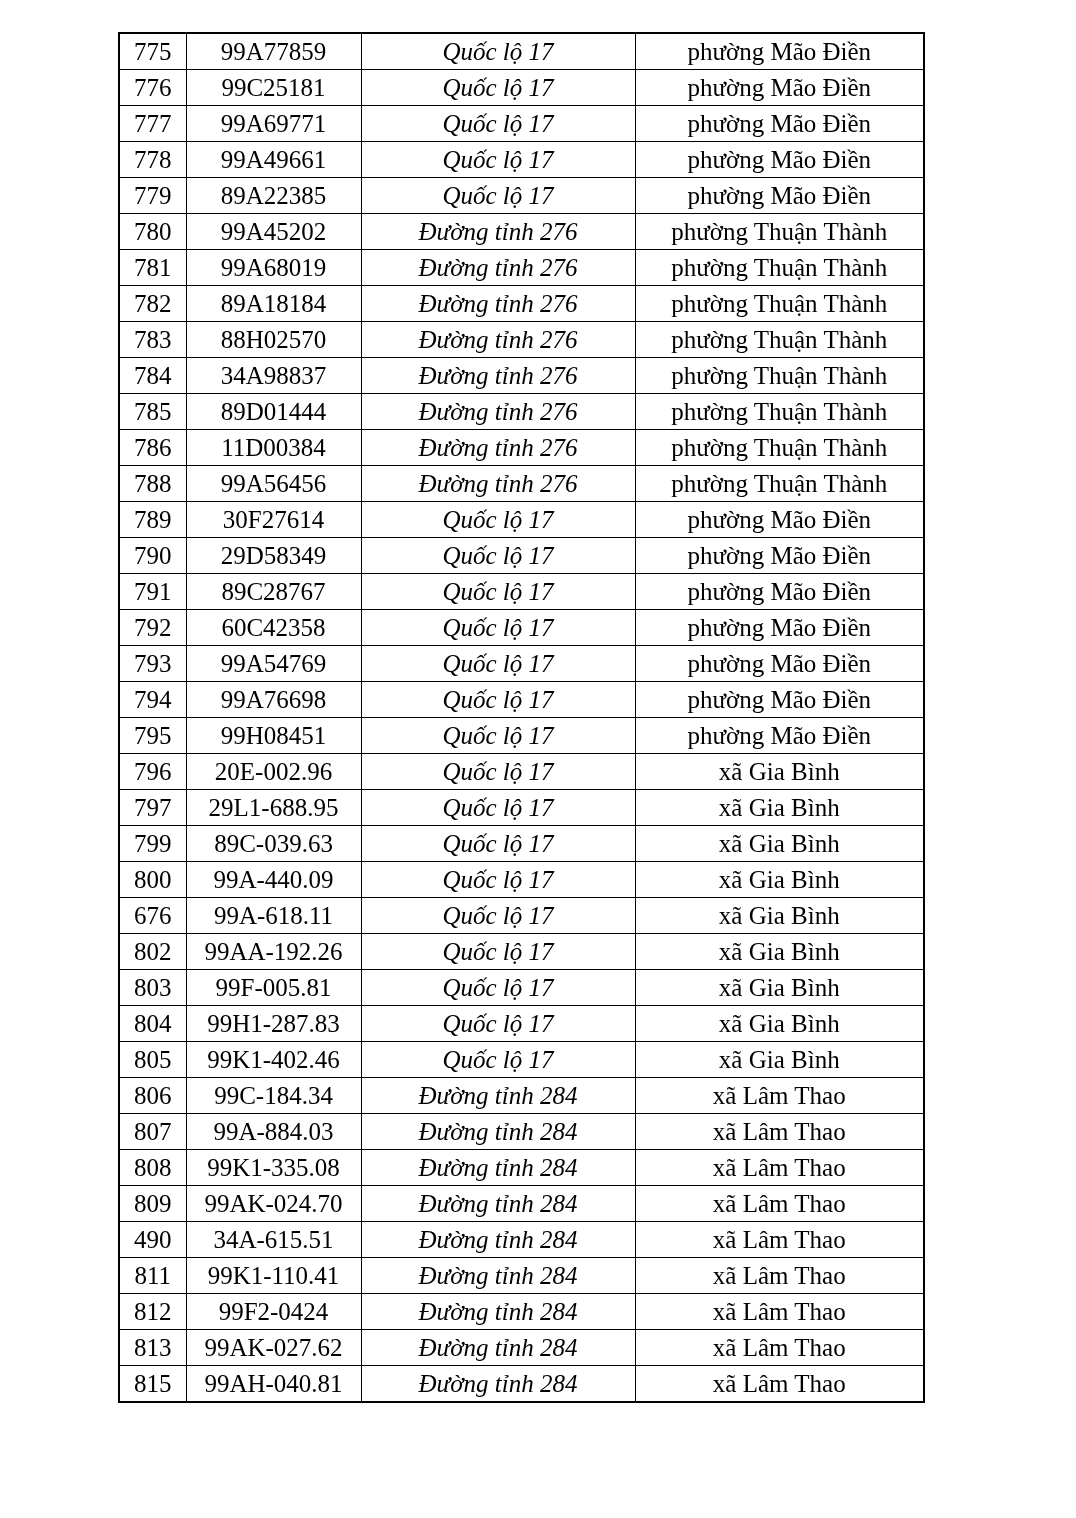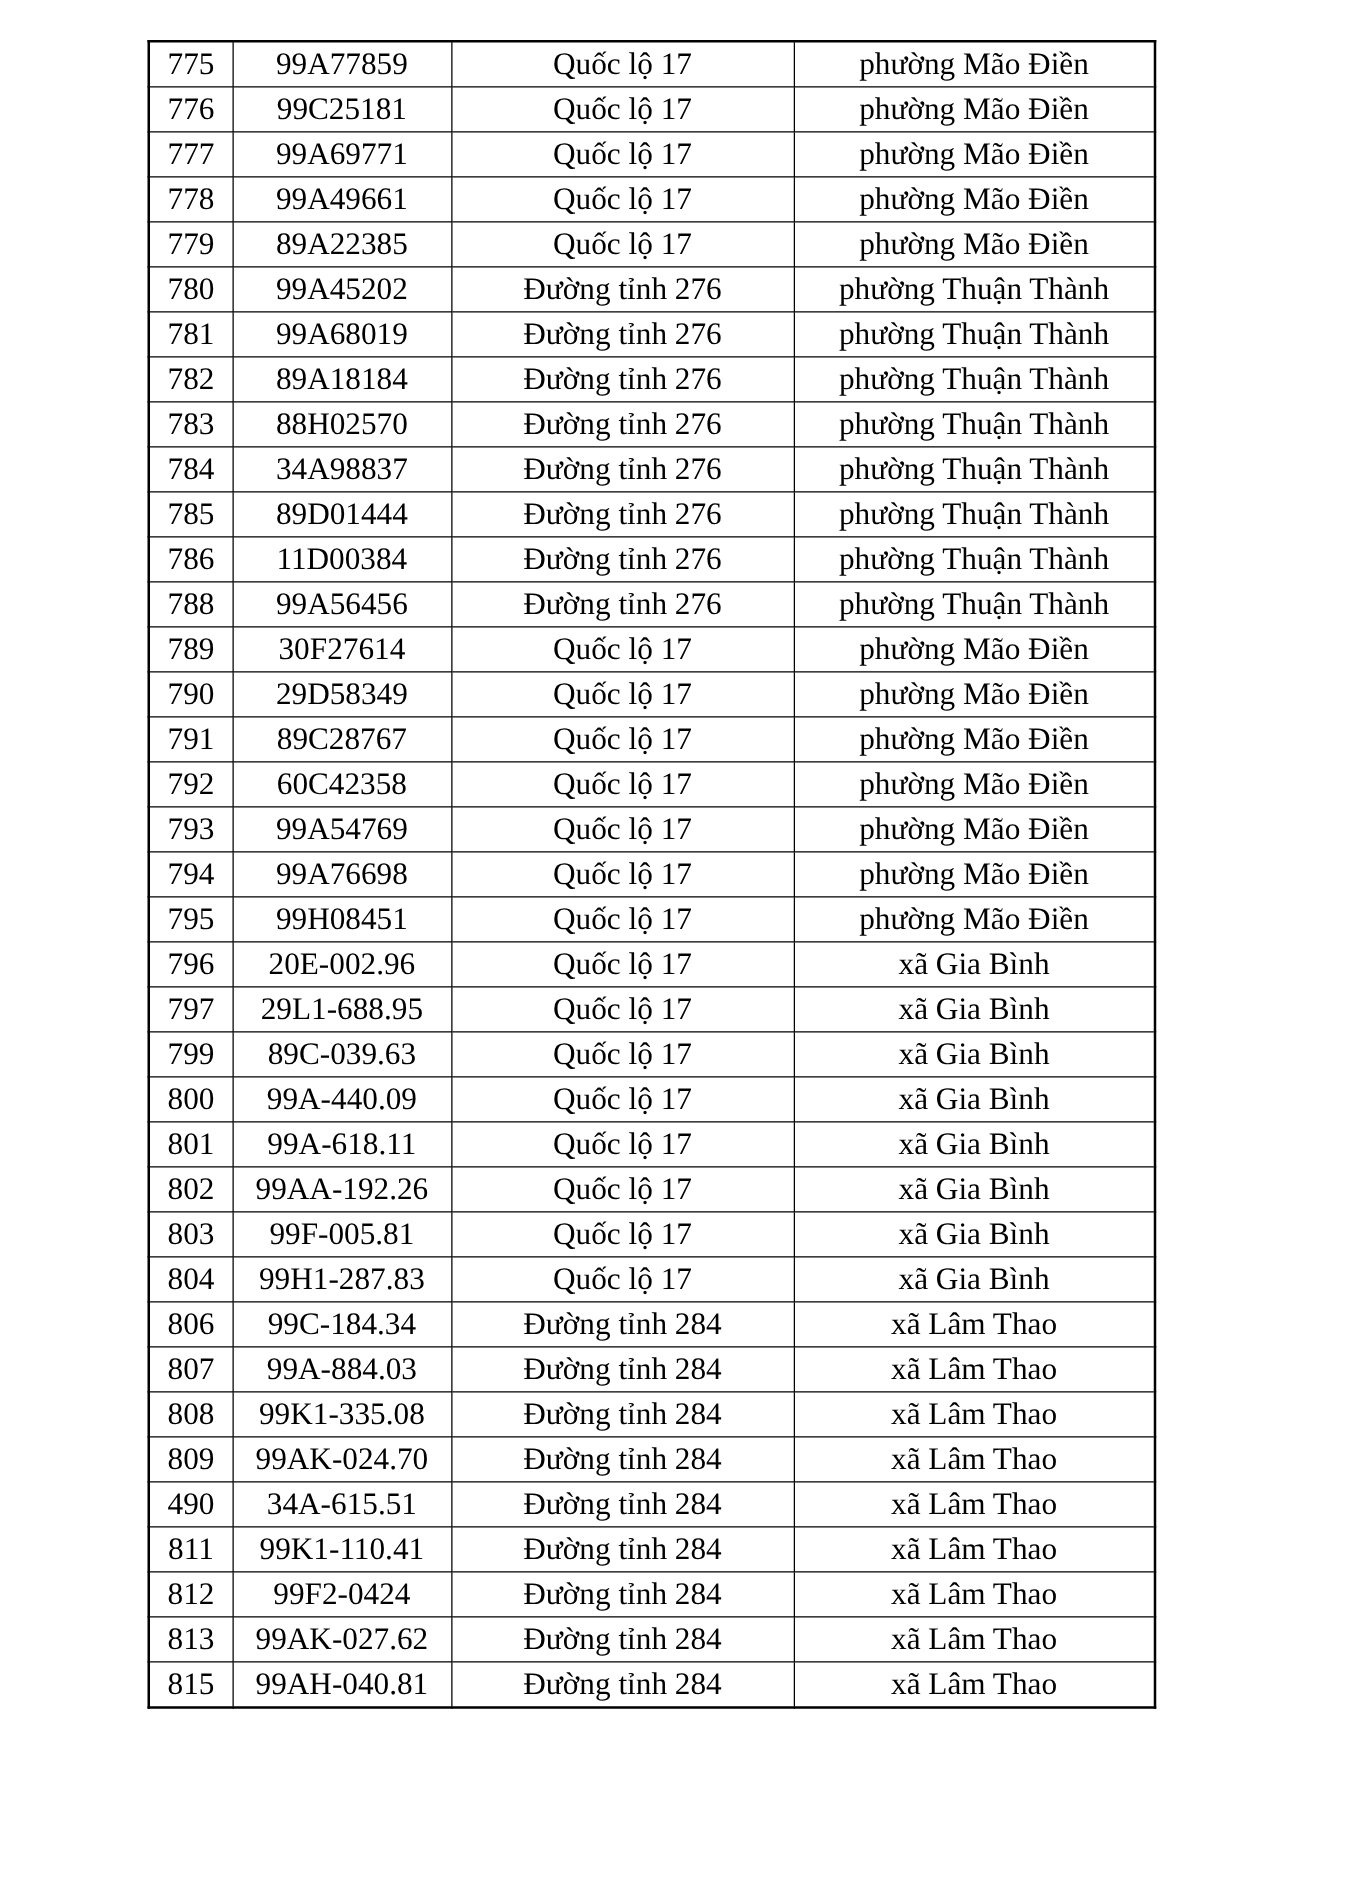--- a/index.html
+++ b/index.html
@@ -51,21 +51,21 @@
     text-align: center;
     vertical-align: middle;
     font-size: 25px;
     font-weight: 400;
     white-space: nowrap;
     overflow: hidden;
   }
 
   td.cell-stt   { font-size: 24px; }
   td.cell-plate { font-size: 25px; }
-  td.cell-road  { font-size: 25px; }
+  td.cell-road  { font-size: 25px; font-style: italic; }
   td.cell-ward  { font-size: 25px; }
 </style>
 </head>
 <body>
 
 <div class="page">
   <div class="table-wrap">
     <table class="violations">
       <colgroup>
         <col class="c-stt">
@@ -212,40 +212,46 @@
             <td class="cell-road">Quốc lộ 17</td>
             <td class="cell-ward">xã Gia Bình</td>
           </tr>
           <tr>
             <td class="cell-stt">800</td>
             <td class="cell-plate">99A-440.09</td>
             <td class="cell-road">Quốc lộ 17</td>
             <td class="cell-ward">xã Gia Bình</td>
           </tr>
           <tr>
-            <td class="cell-stt">801</td>
+            <td class="cell-stt">676</td>
             <td class="cell-plate">99A-618.11</td>
             <td class="cell-road">Quốc lộ 17</td>
             <td class="cell-ward">xã Gia Bình</td>
           </tr>
           <tr>
             <td class="cell-stt">802</td>
             <td class="cell-plate">99AA-192.26</td>
             <td class="cell-road">Quốc lộ 17</td>
             <td class="cell-ward">xã Gia Bình</td>
           </tr>
           <tr>
             <td class="cell-stt">803</td>
             <td class="cell-plate">99F-005.81</td>
             <td class="cell-road">Quốc lộ 17</td>
             <td class="cell-ward">xã Gia Bình</td>
           </tr>
           <tr>
             <td class="cell-stt">804</td>
             <td class="cell-plate">99H1-287.83</td>
+            <td class="cell-road">Quốc lộ 17</td>
+            <td class="cell-ward">xã Gia Bình</td>
+          </tr>
+          <tr>
+            <td class="cell-stt">805</td>
+            <td class="cell-plate">99K1-402.46</td>
             <td class="cell-road">Quốc lộ 17</td>
             <td class="cell-ward">xã Gia Bình</td>
           </tr>
           <tr>
             <td class="cell-stt">806</td>
             <td class="cell-plate">99C-184.34</td>
             <td class="cell-road">Đường tỉnh 284</td>
             <td class="cell-ward">xã Lâm Thao</td>
           </tr>
           <tr>

